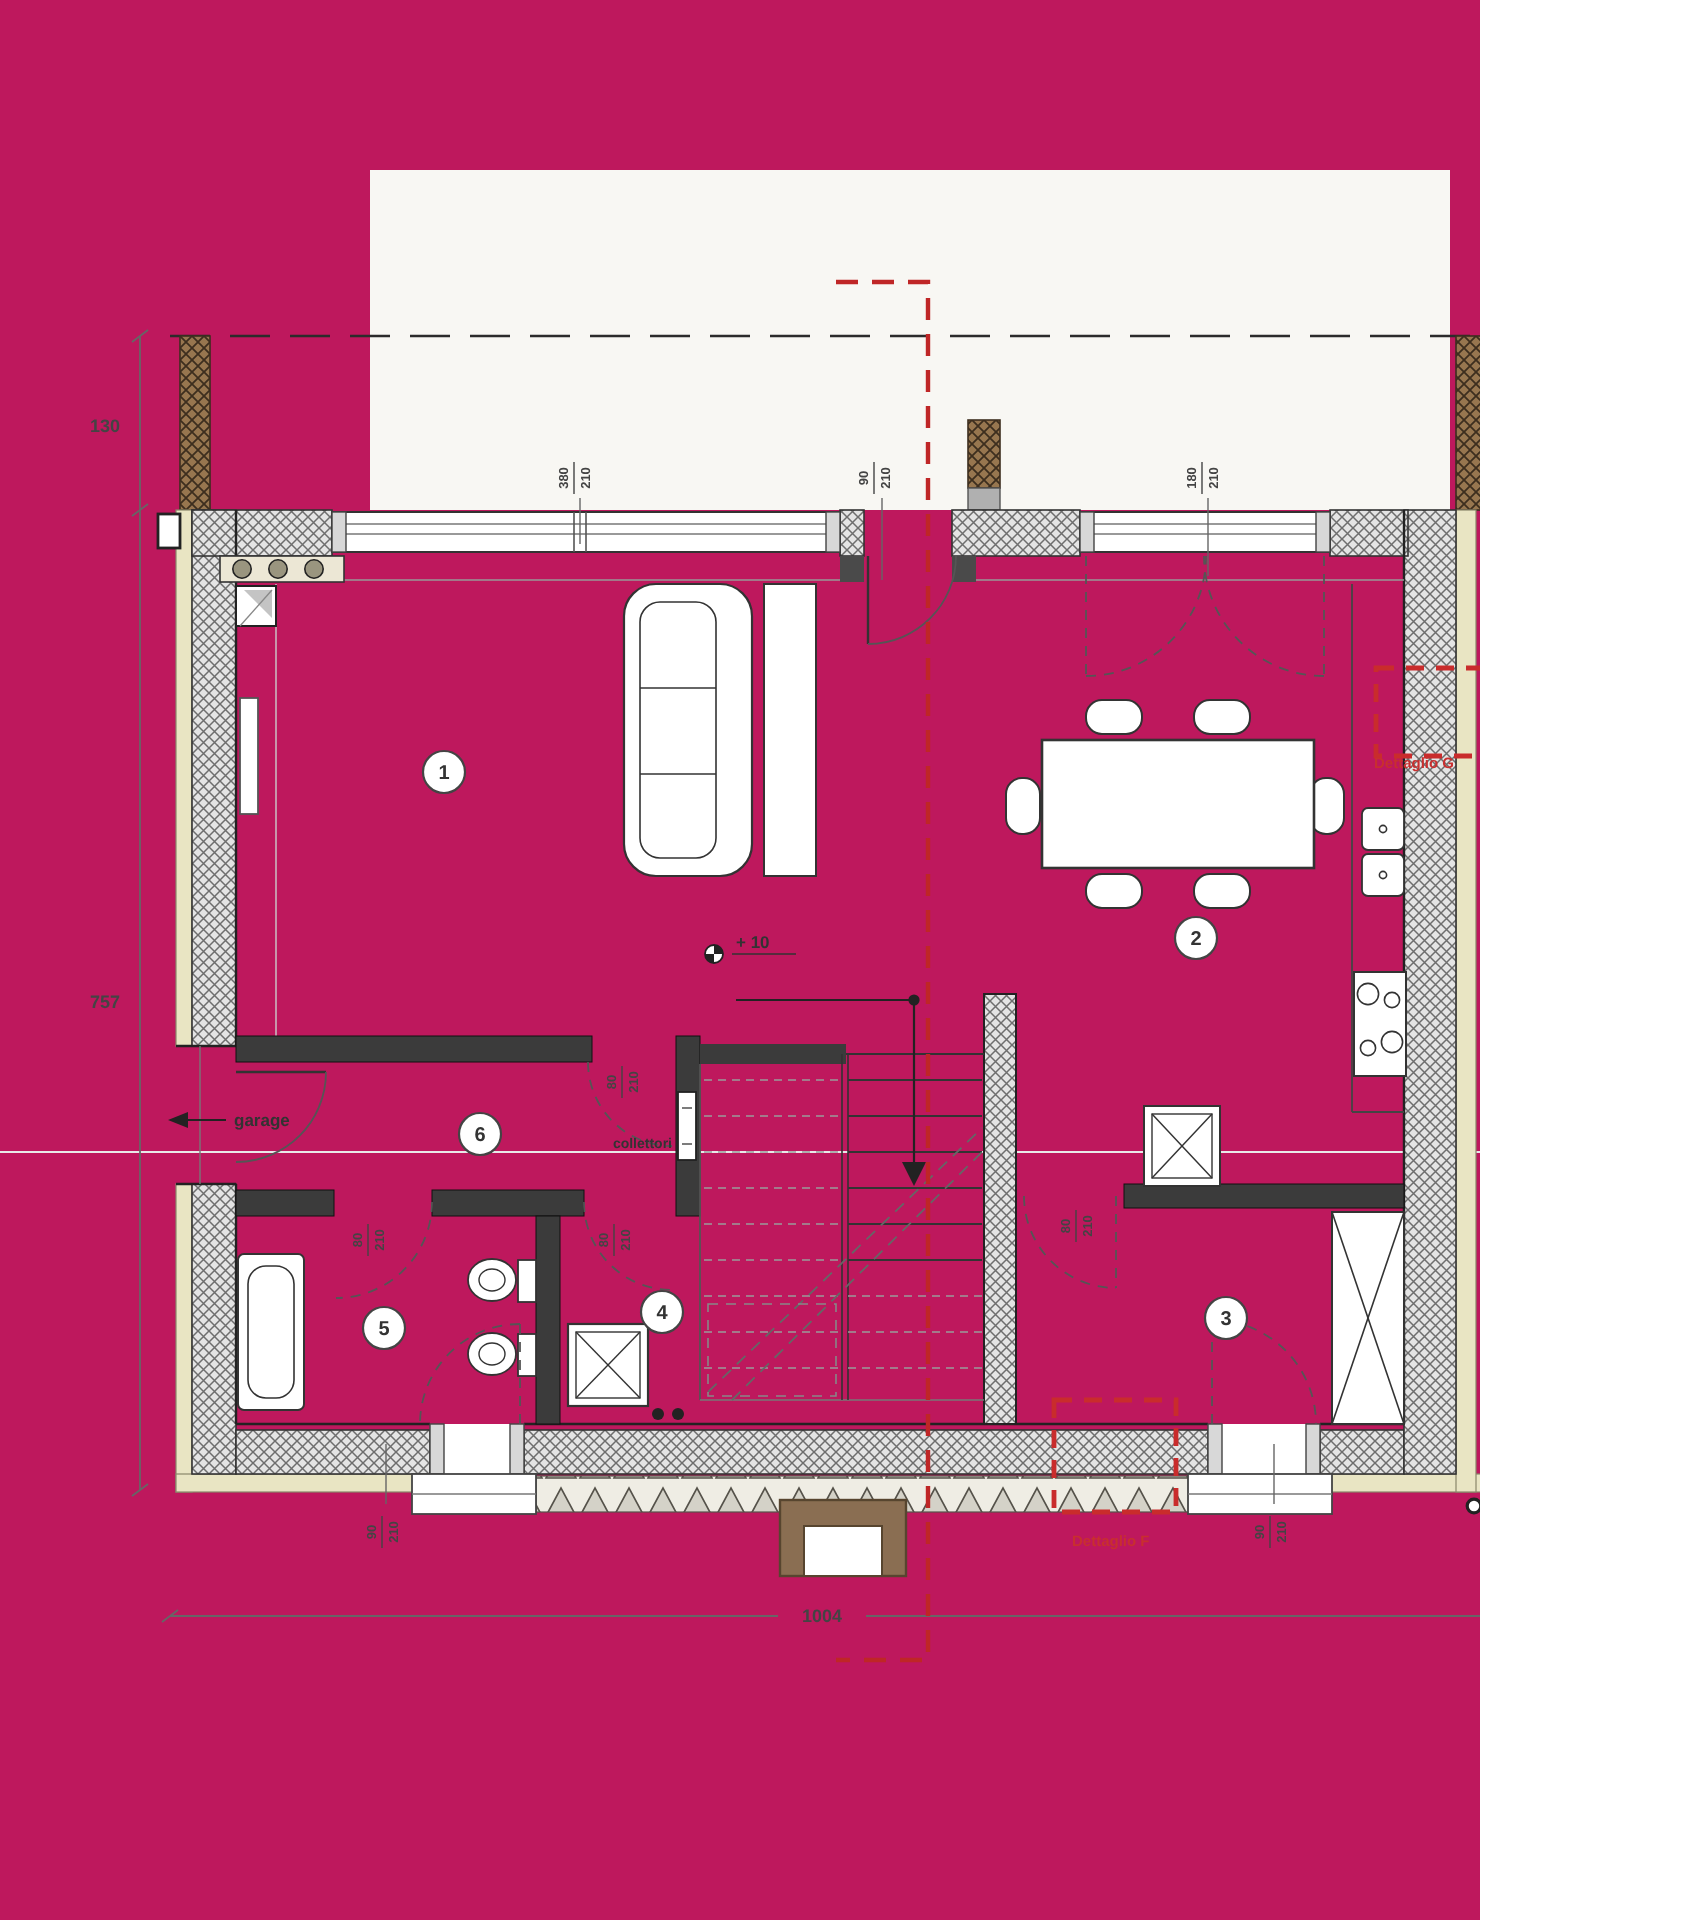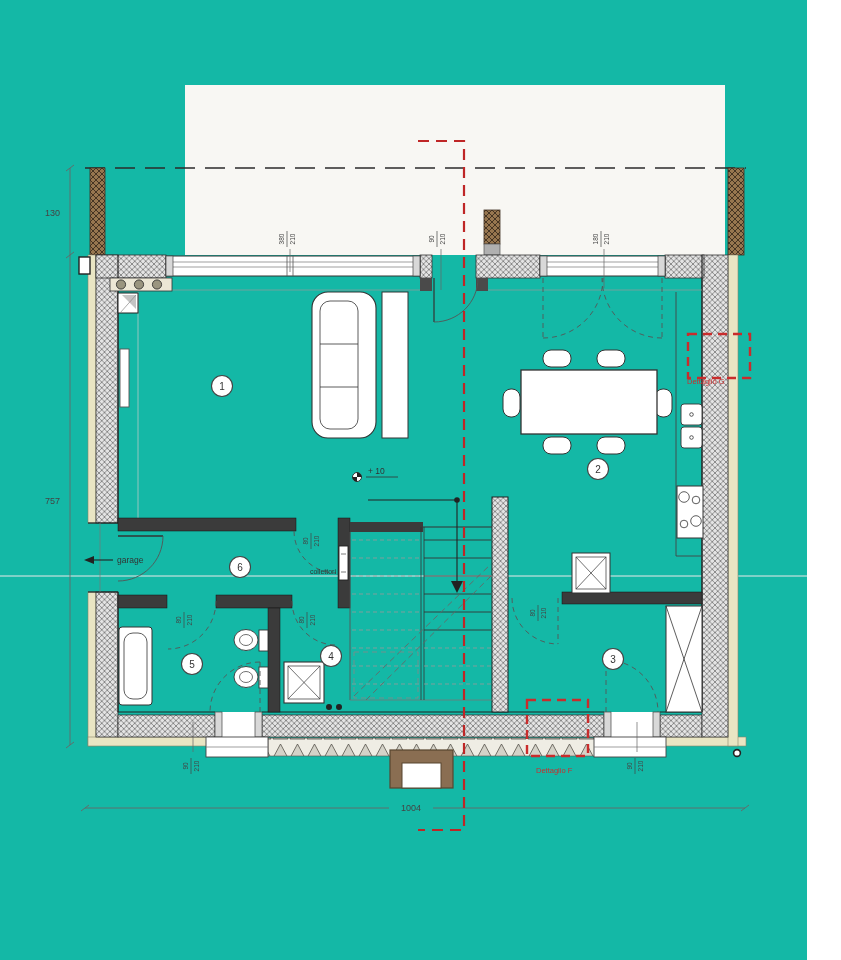--- a/index.html
+++ b/index.html
@@ -1,16 +1,16 @@
 <!DOCTYPE html>
 <html><head>
 <meta charset="utf-8">
 <style>
   html,body{margin:0;padding:0;background:#ffffff;}
-  #canvas{position:relative;width:807px;height:960px;background:#14b8a6;overflow:hidden;}
+  #canvas{position:relative;width:740px;height:960px;background:#be185d;overflow:hidden;font-weight:bold;}
   svg{position:absolute;left:0;top:0;}
   text{font-family:"Liberation Sans",sans-serif;fill:#3a3a3a;}
   .dimT{font-size:6.5px;text-anchor:middle;fill:#444;}
   .dimBig{font-size:9px;fill:#444;}
   .roomN{font-size:10px;text-anchor:middle;fill:#333;}
   .lbl{font-size:8.5px;fill:#333;}
   .small{font-size:7px;fill:#333;}
   .redT{font-size:7.5px;fill:#c82f2f;}
 </style>
 </head>

